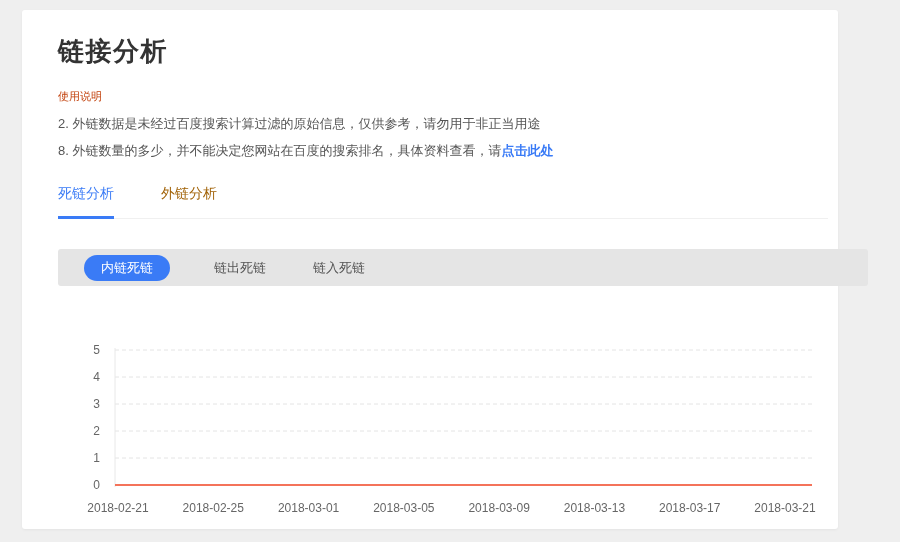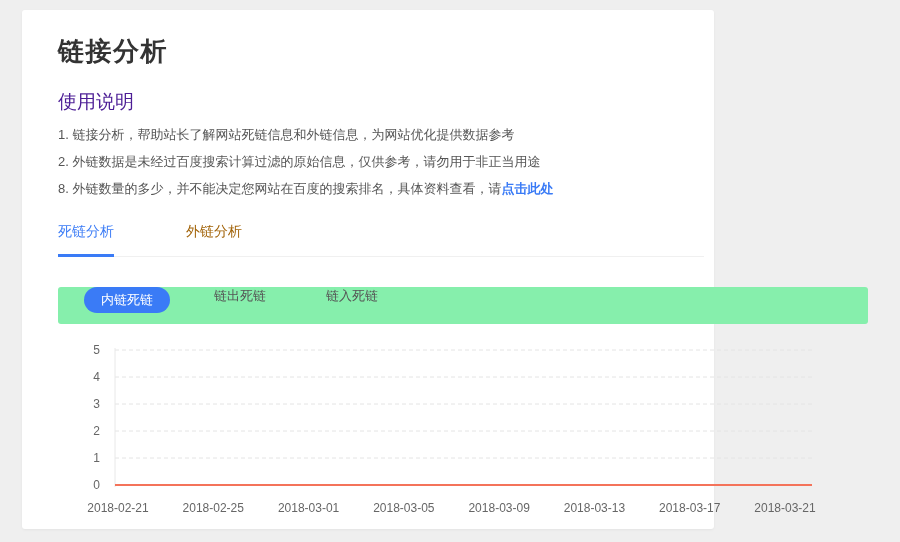--- a/index.html
+++ b/index.html
@@ -5,72 +5,71 @@
   * { box-sizing: border-box; }
   html, body { margin: 0; padding: 0; }
   body {
     width: 900px; height: 542px; overflow: hidden;
     background: #efefef;
     font-family: "Liberation Sans", "DejaVu Sans", sans-serif;
     color: #555;
   }
   .card {
     position: relative;
-    width: 692px; height: 519px;
+    width: 816px; height: 519px;
     margin: 10px 0 0 22px;
     background: #ffffff;
     border-radius: 3px;
     box-shadow: 0 1px 3px rgba(0,0,0,0.05);
   }
   .content { padding: 24px 10px 0 36px; }
   .page-title {
     margin: 0 0 20px 0;
     font-size: 26px; font-weight: bold; color: #333;
     letter-spacing: 1.5px;
   }
-  .usage-heading { font-size: 19px; color: #4c1d95; margin: 0 0 6px 0; }
+  .usage-heading { font-size: 11px; color: #c2410c; margin: 0 0 6px 0; }
   .ins { margin: 0; font-size: 13px; color: #555; line-height: 27px; }
   .link { color: var(--accent, #3a7bf6); text-decoration: none; cursor: pointer; font-weight: bold; }
   .tabs {
     margin-top: 21px;
-    display: flex; gap: 72px;
+    display: flex; gap: 47px;
     border-bottom: 1px solid #f0f0f0;
   }
   .tab {
     font-size: 14px; color: #a16207; padding-bottom: 13px; cursor: pointer;
     border-bottom: 3px solid transparent; margin-bottom: -1px;
   }
   .tab.active { color: var(--accent, #3a7bf6); border-bottom-color: var(--accent, #3a7bf6); }
   .subbar {
     margin-top: 30px;
     width: 810px; height: 37px;
-    background: #86efac; border-radius: 3px;
-    display: flex; 
+    background: #e5e5e5; border-radius: 3px;
+    display: flex; align-items: center;
   }
   .pill {
     margin-left: 26px;
     height: 26px; line-height: 26px; padding: 0 17px;
     background: var(--accent, #3a7bf6); color: #fff;
     font-size: 13px; border-radius: 13px; cursor: pointer;
   }
   .subtab { margin-left: 44px; font-size: 13px; color: #555; cursor: pointer; }
-  .subtab.second { margin-left: 60px; }
+  .subtab.second { margin-left: 47px; }
   .chart { position: absolute; left: 0; top: 330px; }
   .chart text.ytick { font-size: 12px; fill: #666; text-anchor: end; }
   .chart text.xtick { font-size: 12px; fill: #666; text-anchor: middle; }
 </style>
 </head>
 <body>
 
 <div class="card">
   <div class="content">
     <h1 class="page-title">链接分析</h1>
 
     <div class="usage-heading">使用说明</div>
-    <p class="ins">1. 链接分析，帮助站长了解网站死链信息和外链信息，为网站优化提供数据参考</p>
     <p class="ins">2. 外链数据是未经过百度搜索计算过滤的原始信息，仅供参考，请勿用于非正当用途</p>
     <p class="ins"><span>8. 外链数量的多少，并不能决定您网站在百度的搜索排名，具体资料查看，请</span><a class="link">点击此处</a></p>
 
     <div class="tabs">
       <div class="tab active">死链分析</div>
       <div class="tab">外链分析</div>
     </div>
 
     <div class="subbar">
       <div class="pill">内链死链</div>

